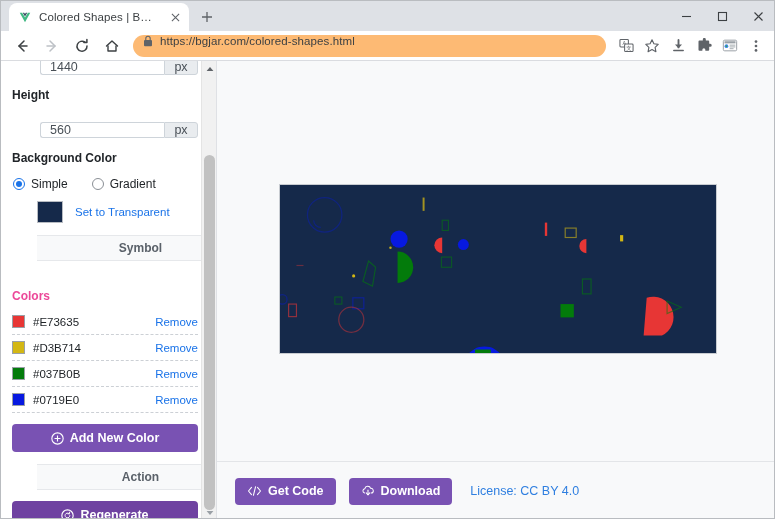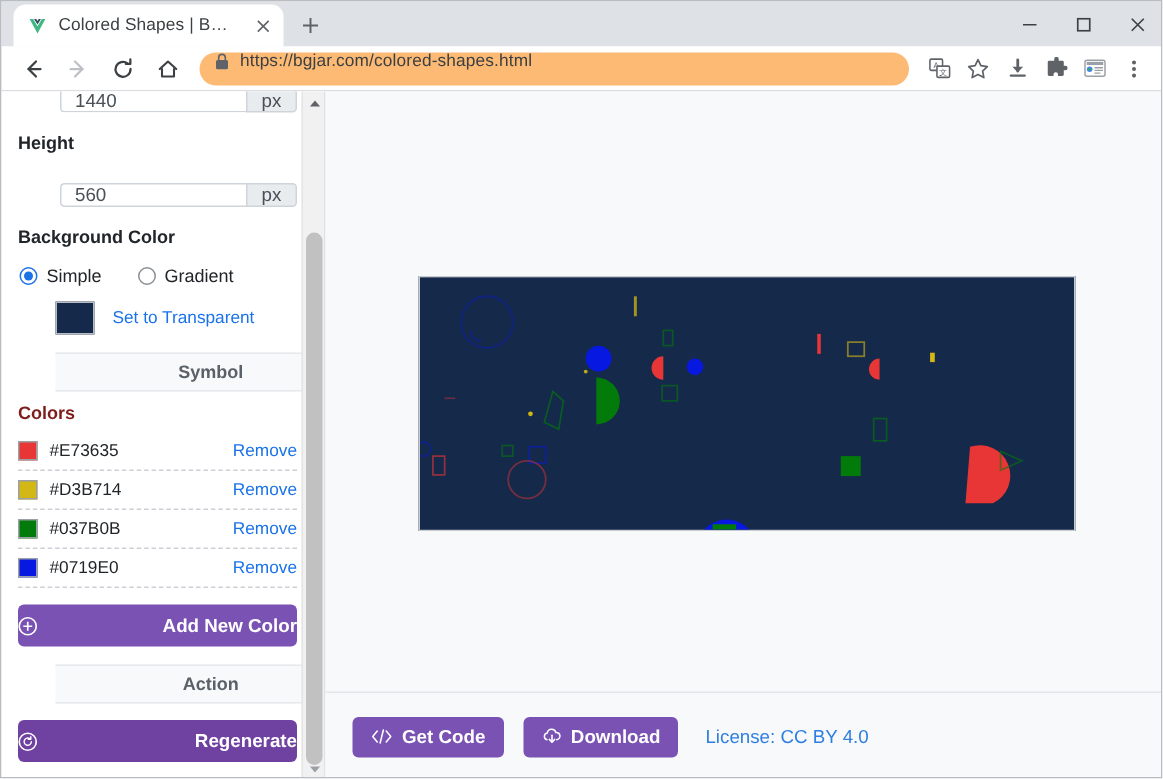--- a/index.html
+++ b/index.html
@@ -169,43 +169,43 @@
   .section-head {
     margin-top: 12px;
     height: 26px; width: 207px;
     background: #f8f9fa;
     border-top: 1px solid #e6e8eb;
     border-bottom: 1px solid #e6e8eb;
     display: flex; align-items: center; justify-content: center;
     font-size: 12px; font-weight: bold; color: #5a6169; margin-left: 36px;
   }
   .colors-title {
-    font-size: 12px; font-weight: bold; color: #7f1d1d;
-    margin: 7px 0 6px 11px;
+    font-size: 12px; font-weight: bold; color: #ec4899;
+    margin: 28px 0 6px 11px;
   }
   .color-row {
     display: flex; align-items: center;
     height: 26px;
     margin: 0 10px 0 11px;
     border-bottom: 1px dashed #ccd0d5;
   }
   .color-chip {
     width: 13px; height: 13px; flex: 0 0 13px;
     border: 1px solid #9aa0a6;
     margin-right: 8px;
   }
   .color-hex {
     flex: 1 1 auto;
     font-size: 11.5px; color: #212529;
   }
   .remove {
     font-size: 11.5px; color: #1a73e8;
   }
   .btn-purple {
-    display: flex; align-items: center; justify-content: space-between;
+    display: flex; align-items: center; justify-content: center;
     gap: 6px;
     margin: 11px 10px 0 11px;
     height: 28px;
     border-radius: 4px;
     color: #ffffff;
     font-size: 12.5px; font-weight: bold;
   }
   .btn-light { background: #7952b3; }
   .btn-dark  { background: #6f42a1; }
 

